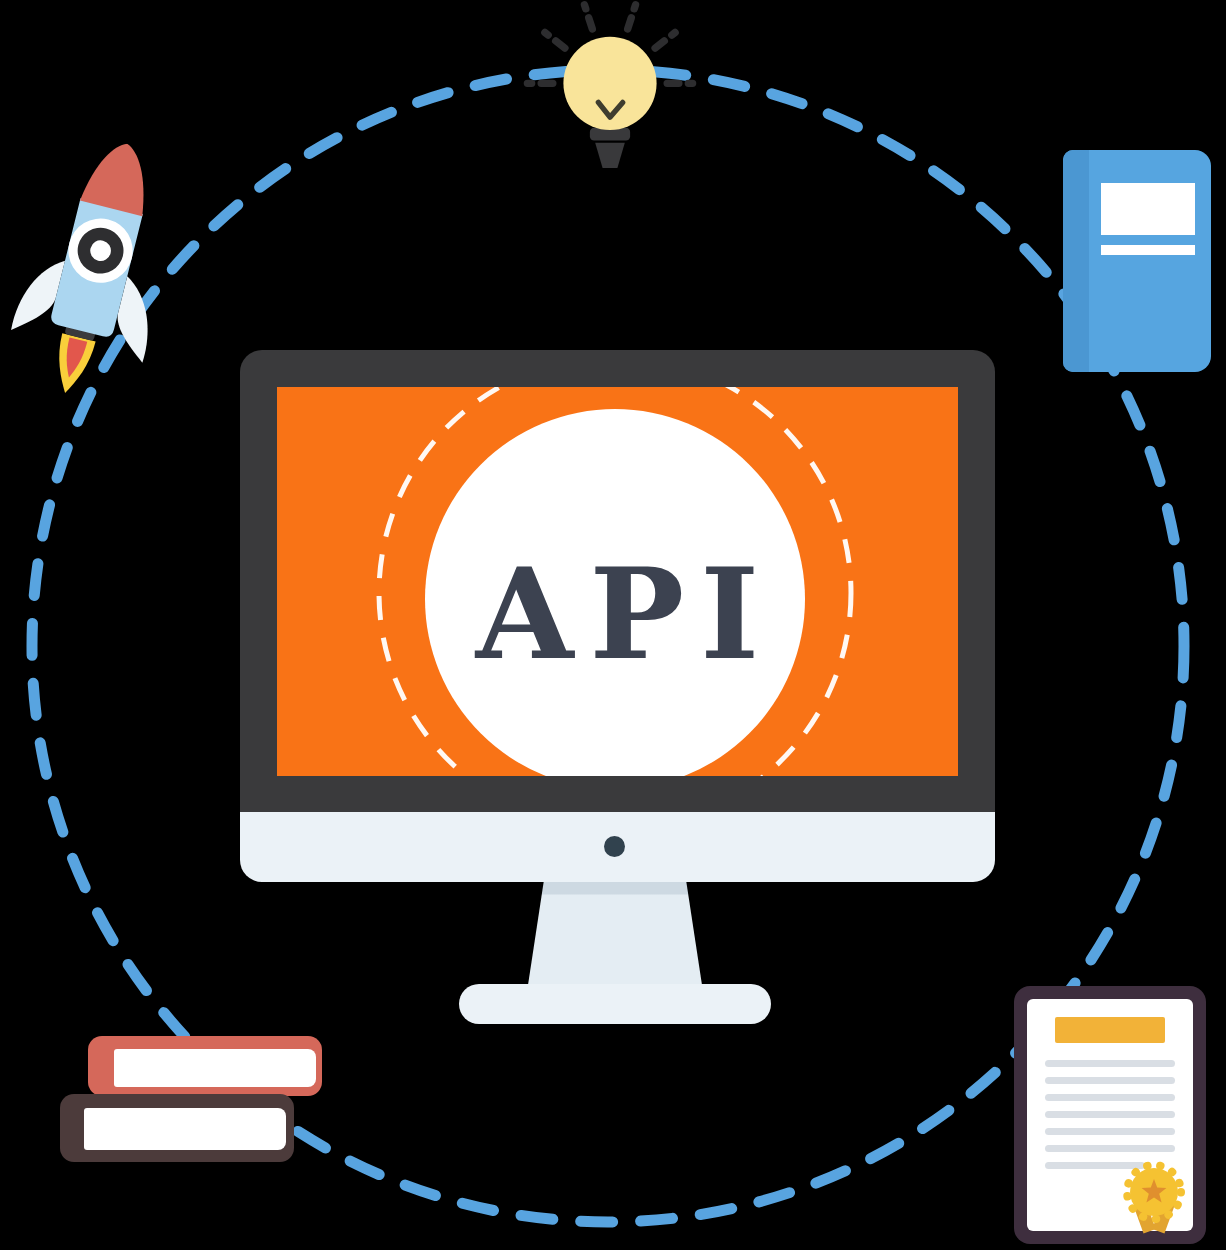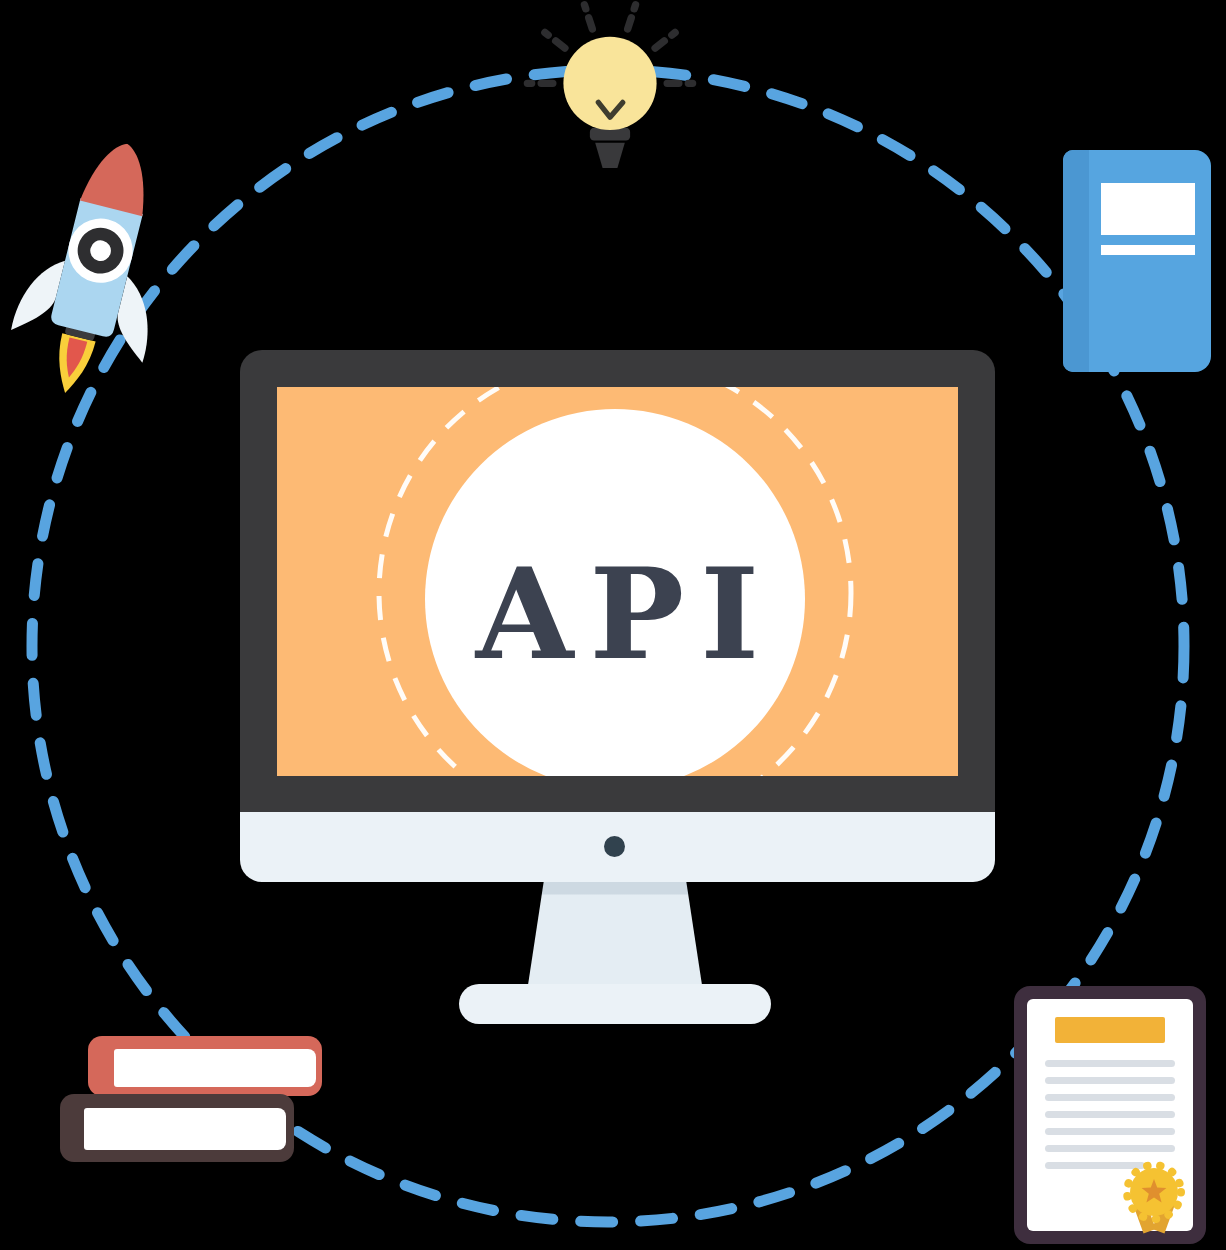--- a/index.html
+++ b/index.html
@@ -5,21 +5,21 @@
   html,body{margin:0;padding:0;background:#000;}
   .canvas{position:relative;width:1226px;height:1250px;background:#000000;overflow:hidden;
           font-family:"Liberation Sans",sans-serif;}
   .abs{position:absolute;}
 
   
   .ring{left:0;top:0;}
 
   
   .m-frame{left:240px;top:350px;width:755px;height:462px;background:#3a3a3c;border-radius:22px 22px 0 0;}
-  .m-screen{left:277px;top:387px;width:681px;height:389px;background:#fdba74;overflow:hidden;}
+  .m-screen{left:277px;top:387px;width:681px;height:389px;background:#f97316;overflow:hidden;}
   .api-text{left:0;top:164px;width:100%;text-align:center;font-family:"DejaVu Serif",serif;
             font-weight:bold;font-size:126px;line-height:1;color:#3c4250;letter-spacing:16px;text-indent:16px;}
   .m-chin{left:240px;top:812px;width:755px;height:70px;background:#ebf2f7;border-radius:0 0 22px 22px;}
   .m-dot{left:604px;top:836px;width:21px;height:21px;border-radius:50%;background:#31424e;}
   .m-neck{left:528px;top:882px;width:174px;height:103px;
           background:linear-gradient(#cdd9e2 0px,#cdd9e2 12px,#e4edf3 13px);
           -webkit-clip-path:polygon(9% 0,91% 0,100% 100%,0 100%);clip-path:polygon(9% 0,91% 0,100% 100%,0 100%);}
   .m-base{left:459px;top:984px;width:312px;height:40px;background:#ebf2f7;border-radius:20px;}
 
   

